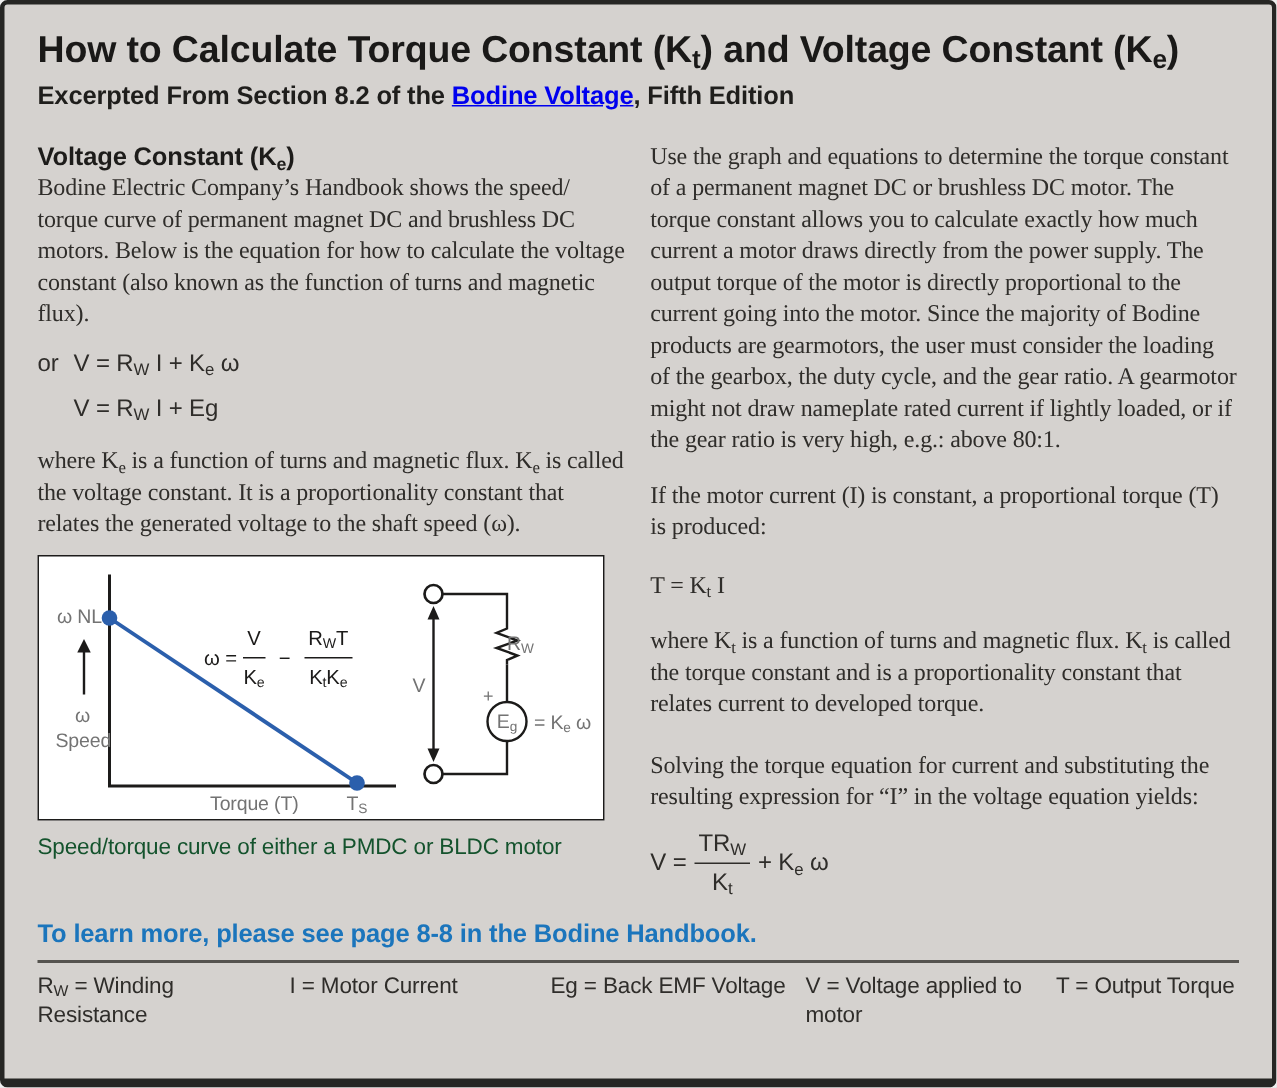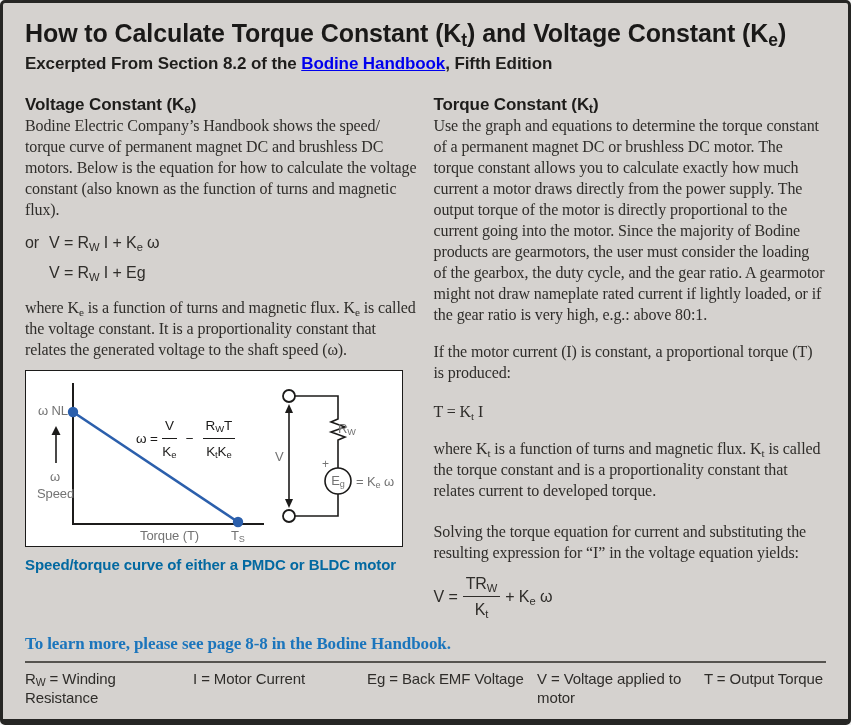--- a/index.html
+++ b/index.html
@@ -42,42 +42,42 @@
     position:relative;
   }
   .figure-box svg { position:absolute; left:0; top:0; }
   .fig-label { position:absolute; font-size:13px; line-height:15px; color:#737373; white-space:nowrap; }
   .fig-eq { position:absolute; left:110px; top:44px; display:flex; align-items:center; font-size:13.5px; color:#1c1b1a; }
   .fig-eq .op { margin:0 5px; }
   .frac { display:inline-flex; flex-direction:column; text-align:center; margin:0 4px; }
   .frac .num { border-bottom:1.3px solid #1c1b1a; padding:0 3px 2px; }
   .frac .den { padding-top:2px; }
 
-  .caption { margin-top:7px; font-size:15px; font-weight:bold; color:#0369a1; }
+  .caption { margin-top:7px; font-size:15px; font-weight:normal; color:#14532d; }
 
   .big-eq { margin-top:10px; display:flex; align-items:center; font-size:16px; }
   .big-eq .frac { margin:0 5px; }
   .big-eq .frac .num { border-bottom:1.4px solid #2f2d2a; }
 
-  .learn-more { margin-top:14px; font-size:17px; font-weight:bold; color:#1b75bc;font-family:Liberation Serif, serif; }
+  .learn-more { margin-top:14px; font-size:17px; font-weight:bold; color:#1b75bc; }
   .rule { border:none; border-top:2px solid #55534f; margin:7px 0 6px 0; }
   .legend { display:flex; font-size:15px; color:#2f2d2a; line-height:19px; margin-top:5px; }
   .legend span:nth-child(1){ width:168px; }
   .legend span:nth-child(2){ width:174px; }
   .legend span:nth-child(3){ width:170px; }
   .legend span:nth-child(4){ width:167px; }
 </style>
 </head>
 <body>
 
 <div class="page">
 
   <h1 class="title">How to Calculate Torque Constant (K<sub>t</sub>) and Voltage Constant (K<sub>e</sub>)</h1>
   <div class="subtitle">
-    <span>Excerpted From Section 8.2 of the </span><a>Bodine Handbook</a><span>, Fifth Edition</span>
+    <span>Excerpted From Section 8.2 of the </span><a>Bodine Voltage</a><span>, Fifth Edition</span>
   </div>
 
   <div class="columns">
 
     <div class="col">
       <h3>Voltage Constant (K<sub>e</sub>)</h3>
       <p>Bodine Electric Company’s Handbook shows the speed/ torque curve of permanent magnet DC and brushless DC motors. Below is the equation for how to calculate the voltage constant (also known as the function of turns and magnetic flux).</p>
 
       <div class="eq-block">
         <div class="eq-line"><span class="eq-indent">or</span><span>V = R<sub>W</sub> I + K<sub>e</sub> ω</span></div>
@@ -136,21 +136,20 @@
         <div class="fig-label" style="left:312px; top:50px;">R<sub>W</sub></div>
         <div class="fig-label" style="left:296px; top:86px; font-size:12px;">+</div>
         <div class="fig-label" style="left:302px; top:102px; width:20px; text-align:center;">E<sub>g</sub></div>
         <div class="fig-label" style="left:330px; top:103px;">= K<sub>e</sub> ω</div>
       </div>
 
       <div class="caption">Speed/torque curve of either a PMDC or BLDC motor</div>
     </div>
 
     <div class="col">
-      <h3>Torque Constant (K<sub>t</sub>)</h3>
       <p>Use the graph and equations to determine the torque constant of a permanent magnet DC or brushless DC motor. The torque constant allows you to calculate exactly how much current a motor draws directly from the power supply. The output torque of the motor is directly proportional to the current going into the motor. Since the majority of Bodine products are gearmotors, the user must consider the loading of the gearbox, the duty cycle, and the gear ratio. A gearmotor might not draw nameplate rated current if lightly loaded, or if the gear ratio is very high, e.g.: above 80:1.</p>
       <p class="p-gap" style="margin-top:16px;">If the motor current (I) is constant, a proportional torque (T) is produced:</p>
       <p style="margin-top:18px;">T = K<sub>t</sub> I</p>
       <p style="margin-top:16px;">where K<sub>t</sub> is a function of turns and magnetic flux. K<sub>t</sub> is called the torque constant and is a proportionality constant that relates current to developed torque.</p>
       <p style="margin-top:20px;">Solving the torque equation for current and substituting the resulting expression for “I” in the voltage equation yields:</p>
 
       <div class="big-eq">
         <span>V =</span>
         <span class="frac">
             <span class="num">TR<sub>W</sub></span>

